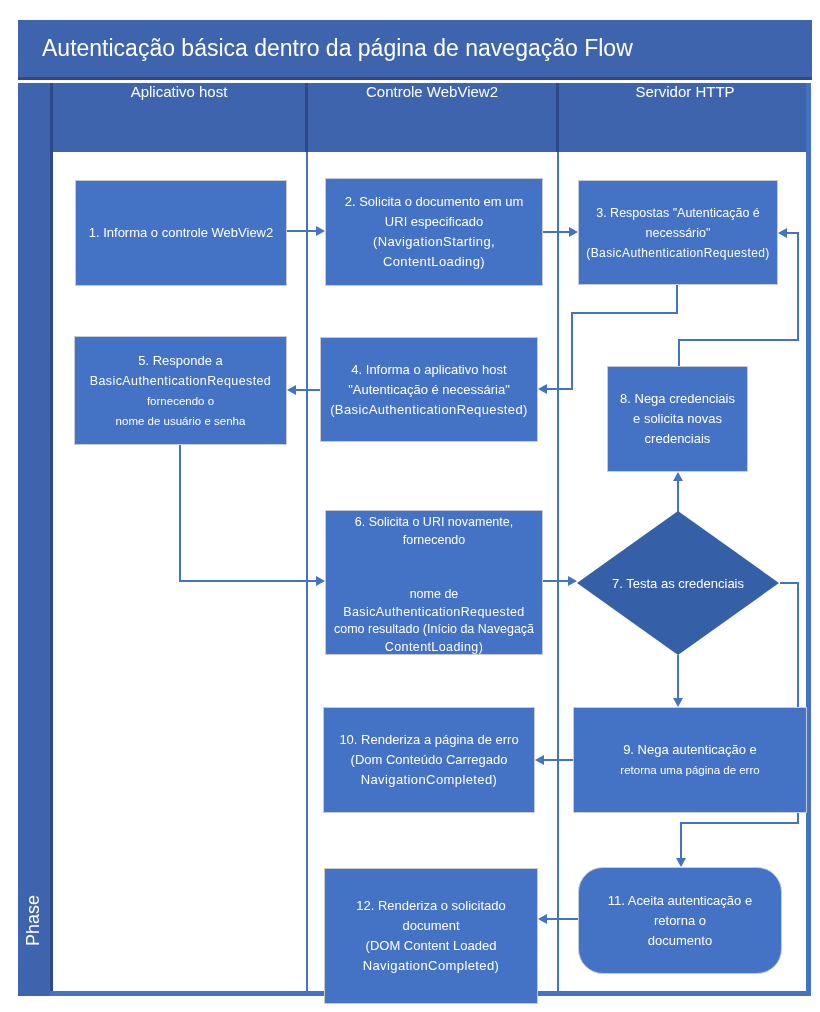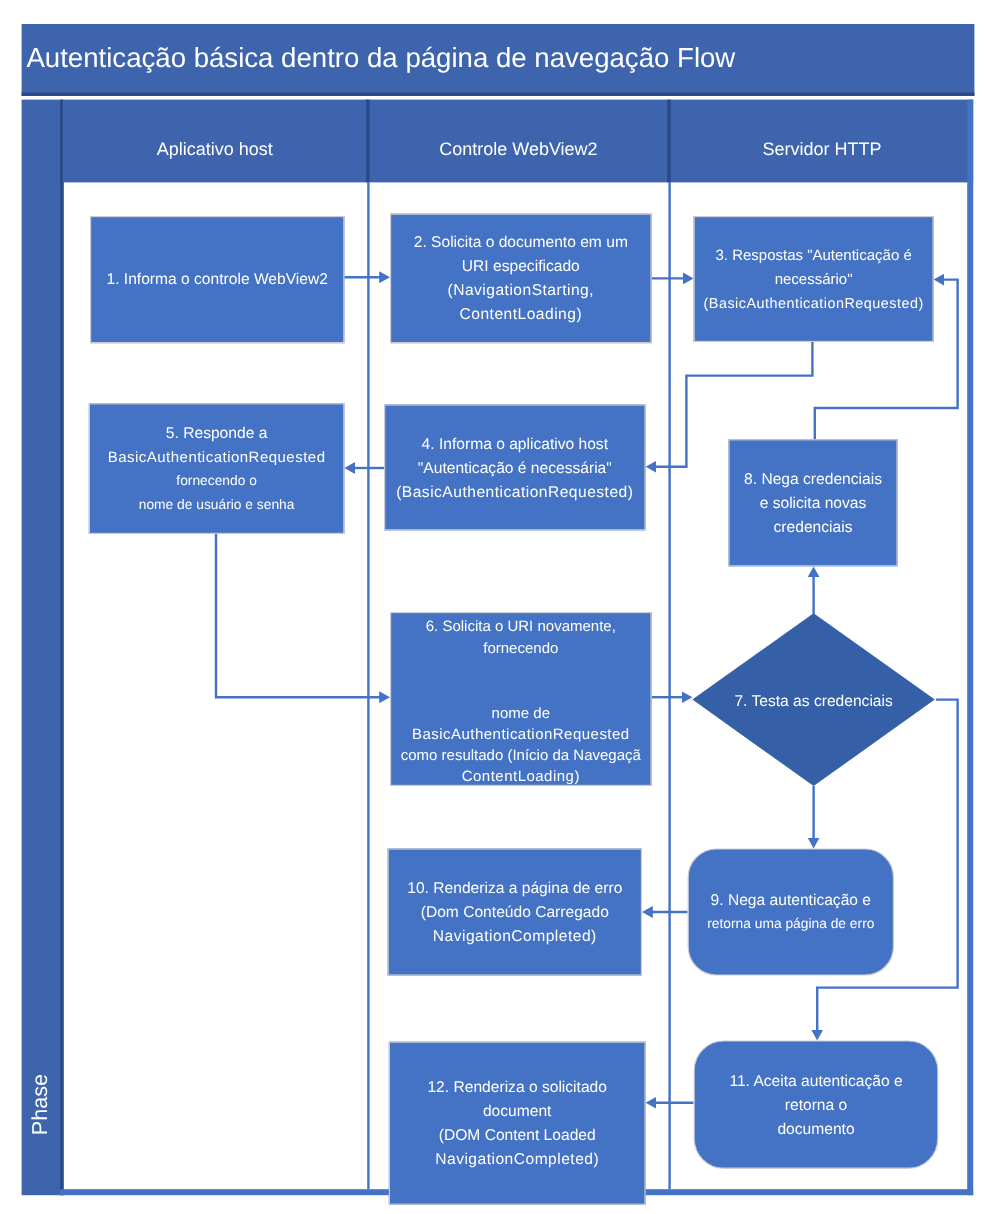--- a/index.html
+++ b/index.html
@@ -5,30 +5,30 @@
   :root{
     --band:#3D64AC; --band-dark:#2C4A8A; --box-fill:#4472C4; --box-border:#C6CBD4;
     --diamond-fill:#3560A8; --connector:#4472C4; --text:#FFFFFF;
   }
   *{margin:0;padding:0;box-sizing:border-box;}
   body{background:#fff;font-family:"Liberation Sans",sans-serif;}
   .canvas{position:relative;width:820px;height:1012px;background:#fff;overflow:hidden;}
 
   .title-bar{position:absolute;left:18px;top:20px;width:794px;height:60px;
     background:var(--band);border-bottom:3px solid var(--band-dark);
-    color:var(--text);font-size:23px;display:flex;align-items:center;padding-left:4px;}
+    color:var(--text);font-size:23px;display:flex;align-items:center;padding-left:24px;}
 
   .phase-bar{position:absolute;left:18px;top:83px;width:35px;height:913px;
     background:var(--band);border-right:3px solid var(--band-dark);}
   .phase-label-wrap{position:absolute;left:18px;top:850px;width:32px;height:140px;
     display:flex;align-items:center;justify-content:center;}
   .phase-label-wrap span{transform:rotate(-90deg);color:var(--text);font-size:18px;white-space:nowrap;}
 
   .header-band{position:absolute;left:53px;top:83px;width:758px;height:69px;background:var(--band);}
-  .header-cell{position:absolute;top:83px;height:83px;display:flex;align-items:center;
+  .header-cell{position:absolute;top:83px;height:83px;display:flex;
     justify-content:center;color:var(--text);font-size:15px;}
   .hsep{position:absolute;top:83px;height:69px;width:3px;background:var(--band-dark);}
 
   .vline{position:absolute;top:152px;height:839px;width:2px;background:var(--connector);}
   .right-border{position:absolute;left:806px;top:83px;width:5px;height:913px;background:var(--connector);}
   .bottom-border{position:absolute;left:50px;top:991px;width:761px;height:5px;background:var(--connector);}
 
   svg.connectors{position:absolute;left:0;top:0;pointer-events:none;}
   svg.connectors path.connector{fill:none;stroke-width:2px;}
 
@@ -139,21 +139,21 @@
   <div class="diamond">
     <span>7. Testa as credenciais</span>
   </div>
 
   <div class="node" style="left:607px;top:366px;width:141px;height:106px;">
     <span class="ln">8. Nega credenciais</span>
     <span class="ln">e solicita novas</span>
     <span class="ln">credenciais</span>
   </div>
 
-  <div class="node" style="left:573px;top:707px;width:172px;height:106px;border-radius:24px;">
+  <div class="node" style="left:573px;top:707px;width:234px;height:106px;">
     <span class="ln">9. Nega autenticação e</span>
     <span class="ln s">retorna uma página de erro</span>
   </div>
 
   <div class="node" style="left:323px;top:707px;width:212px;height:106px;">
     <span class="ln">10. Renderiza a página de erro</span>
     <span class="ln">(Dom Conteúdo Carregado</span>
     <span class="ln code">NavigationCompleted)</span>
   </div>
 

